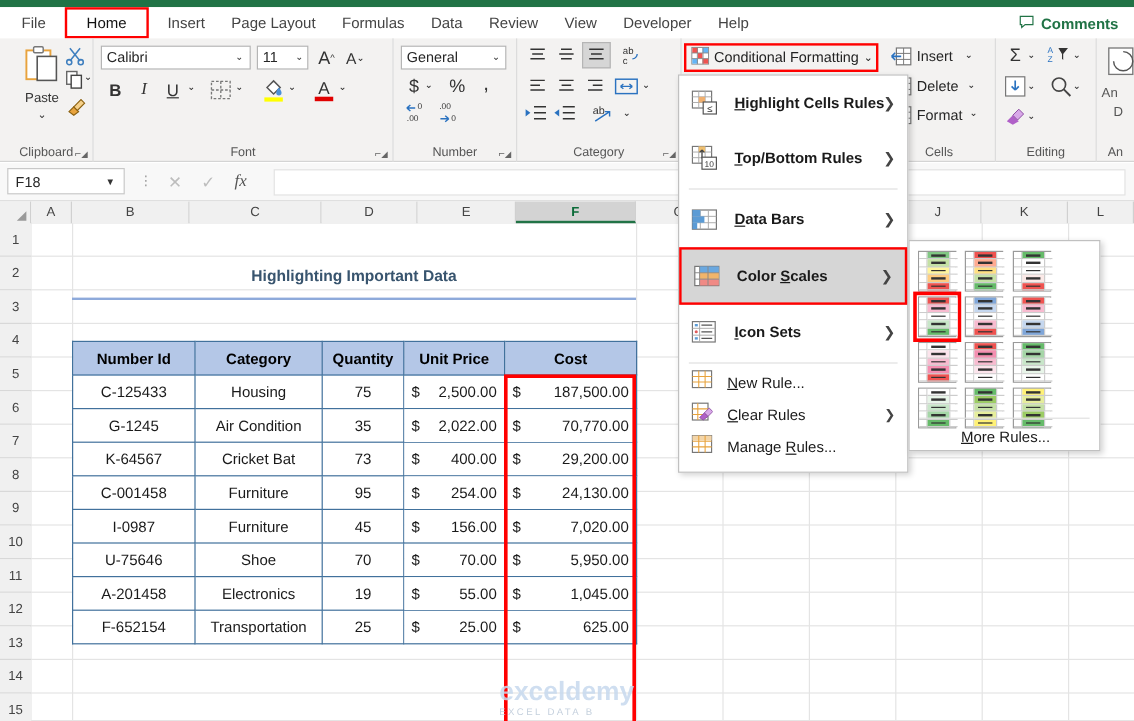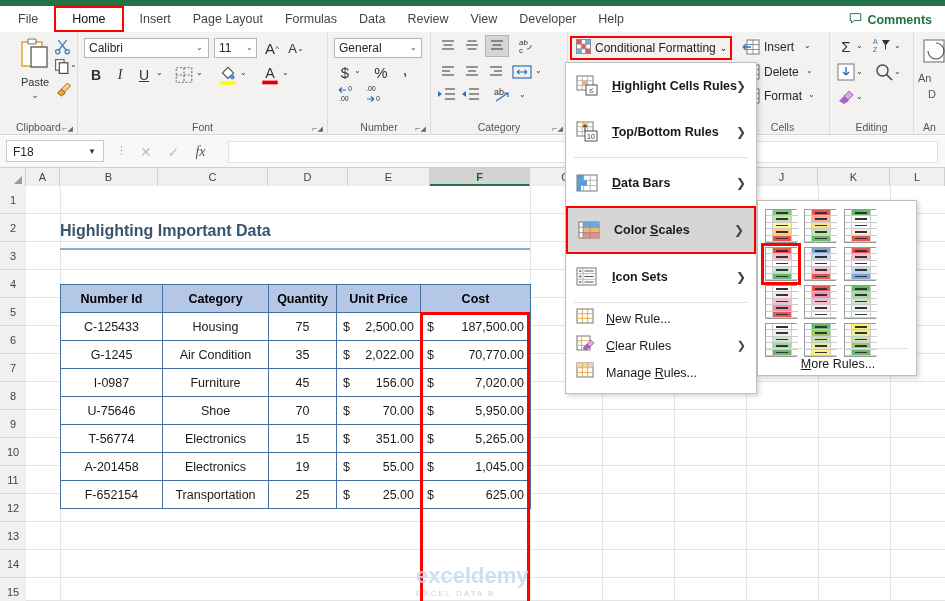--- a/index.html
+++ b/index.html
@@ -137,22 +137,22 @@
     position:absolute; left:0; width:26px; height:28px;
     text-align:center; font-size:11px; color:#444; line-height:28px;
     border-bottom:1px solid #d8d8d8; background:#f0f0f0; cursor:pointer;
   }
   .cells { position:absolute; left:26px; top:18px; width:919px; height:415px; }
   .gline-v { position:absolute; top:0; width:1px; height:415px; background:#e4e4e4; }
   .gline-h { position:absolute; left:0; width:919px; height:1px; background:#e4e4e4; }
 
   
   .sheet-title {
-    position:absolute; font-weight:bold; font-size:16px; color:#38546e;
-    text-align:left;
+    position:absolute; font-weight:bold; font-size:13px; color:#38546e;
+    text-align:center;
   }
   .title-rule { position:absolute; height:2px; background:#8eaadb; }
 
   table.data { position:absolute; border-collapse:collapse; table-layout:fixed; }
   table.data td, table.data th {
     border:1px solid #41719c; height:28px; font-size:12.5px;
     color:#1a1a1a; background:#fff; padding:0 6px; line-height:26px;
   }
   table.data th {
     background:#b4c7e7; font-weight:bold; text-align:center; color:#000;
@@ -623,39 +623,46 @@
           <td class="money"><span class="dol">$</span><span>187,500.00</span></td>
         </tr>
         <tr>
           <td class="ctr">G-1245</td>
           <td class="ctr">Air Condition</td>
           <td class="ctr">35</td>
           <td class="money"><span class="dol">$</span><span>2,022.00</span></td>
           <td class="money"><span class="dol">$</span><span>70,770.00</span></td>
         </tr>
         <tr>
+          <td class="ctr">K-64567</td>
+          <td class="ctr">Cricket Bat</td>
+          <td class="ctr">73</td>
+          <td class="money"><span class="dol">$</span><span>400.00</span></td>
+          <td class="money"><span class="dol">$</span><span>29,200.00</span></td>
+        </tr>
+        <tr>
+          <td class="ctr">C-001458</td>
+          <td class="ctr">Furniture</td>
+          <td class="ctr">95</td>
+          <td class="money"><span class="dol">$</span><span>254.00</span></td>
+          <td class="money"><span class="dol">$</span><span>24,130.00</span></td>
+        </tr>
+        <tr>
           <td class="ctr">I-0987</td>
           <td class="ctr">Furniture</td>
           <td class="ctr">45</td>
           <td class="money"><span class="dol">$</span><span>156.00</span></td>
           <td class="money"><span class="dol">$</span><span>7,020.00</span></td>
         </tr>
         <tr>
           <td class="ctr">U-75646</td>
           <td class="ctr">Shoe</td>
           <td class="ctr">70</td>
           <td class="money"><span class="dol">$</span><span>70.00</span></td>
           <td class="money"><span class="dol">$</span><span>5,950.00</span></td>
-        </tr>
-        <tr>
-          <td class="ctr">T-56774</td>
-          <td class="ctr">Electronics</td>
-          <td class="ctr">15</td>
-          <td class="money"><span class="dol">$</span><span>351.00</span></td>
-          <td class="money"><span class="dol">$</span><span>5,265.00</span></td>
         </tr>
         <tr>
           <td class="ctr">A-201458</td>
           <td class="ctr">Electronics</td>
           <td class="ctr">19</td>
           <td class="money"><span class="dol">$</span><span>55.00</span></td>
           <td class="money"><span class="dol">$</span><span>1,045.00</span></td>
         </tr>
         <tr>
           <td class="ctr">F-652154</td>

